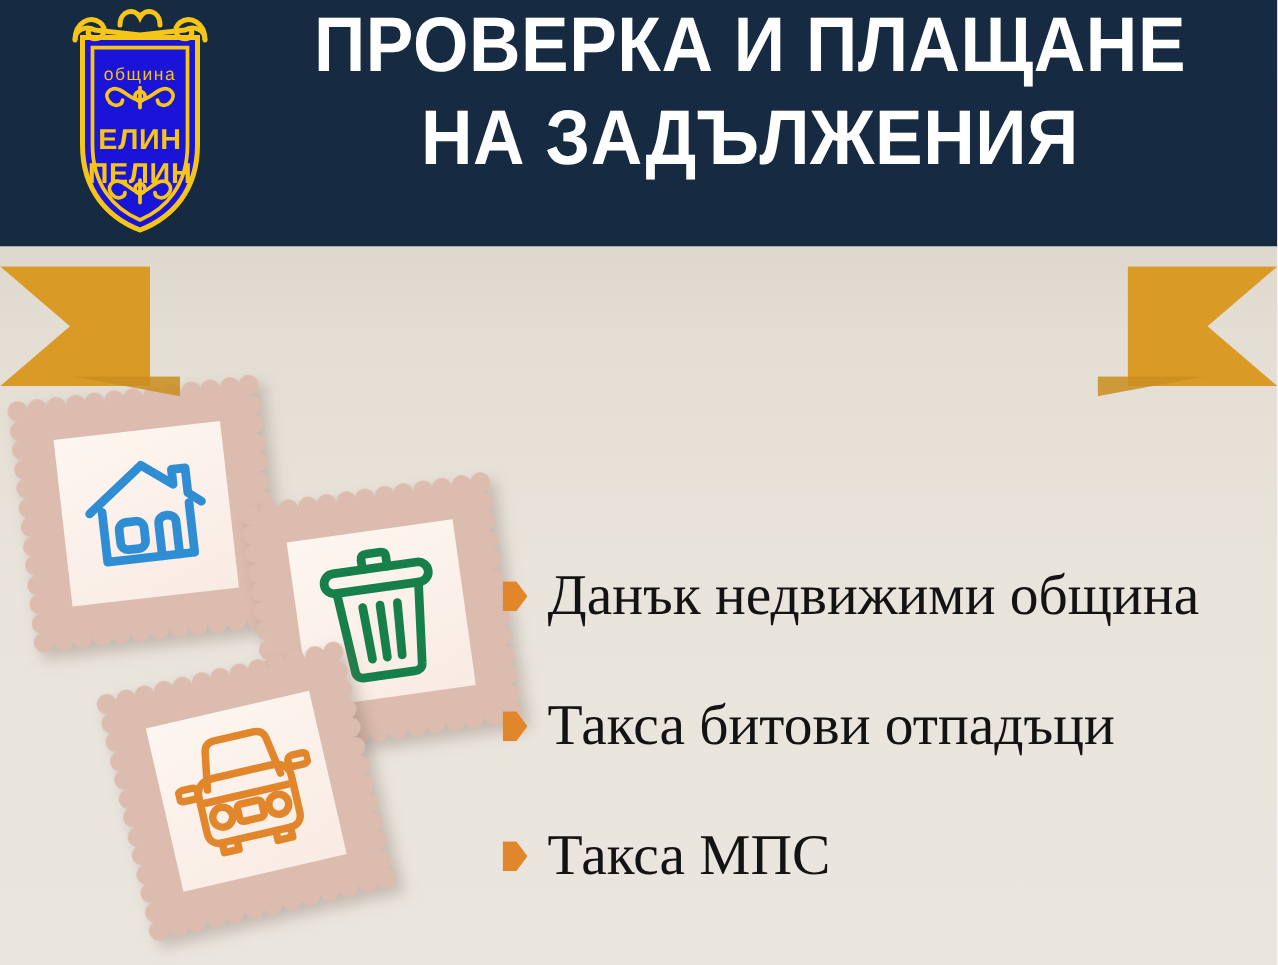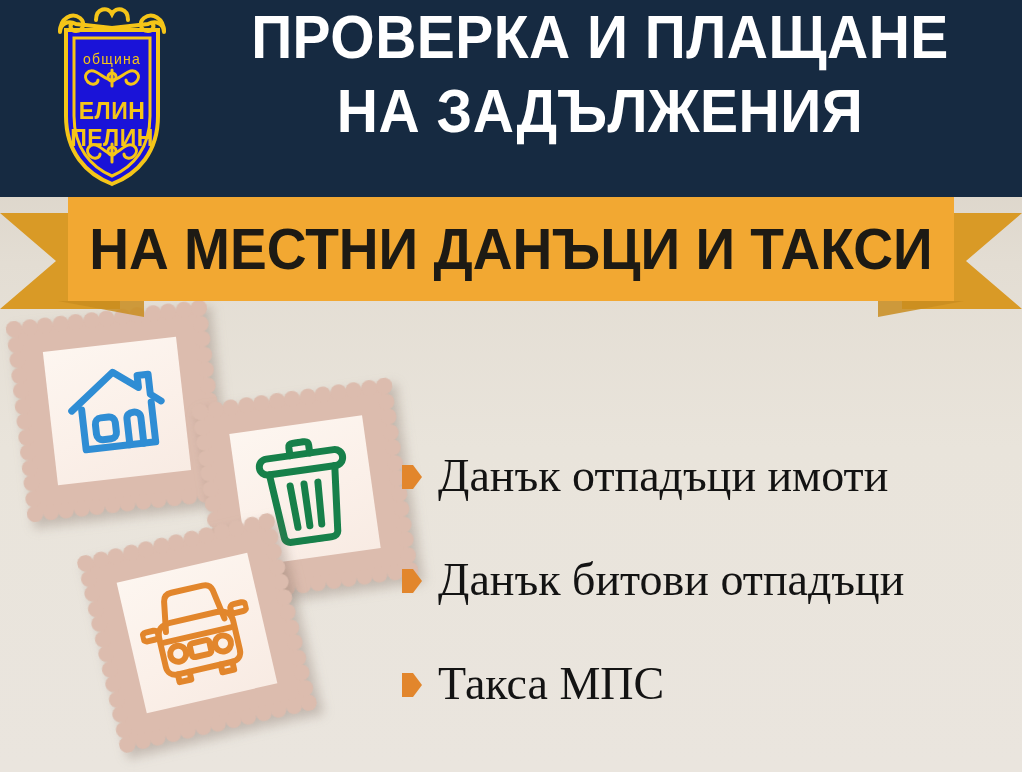--- a/index.html
+++ b/index.html
@@ -221,23 +221,20 @@
   <div class="title-wrap">
     <div class="title-line">ПРОВЕРКА И ПЛАЩАНЕ</div>
     <div class="title-line">НА ЗАДЪЛЖЕНИЯ</div>
   </div>
 
   <div class="ribbon">
     <div class="ribbon-tail left"></div>
     <div class="ribbon-tail right"></div>
     <div class="ribbon-shadow-l"></div>
     <div class="ribbon-shadow-r"></div>
-    <div class="ribbon-main">
-      <span class="ribbon-text">НА МЕСТНИ ДАНЪЦИ И ТАКСИ</span>
-    </div>
   </div>
 
   <div class="stamp" id="stamp-house">
     <div class="stamp-frame">
         <div class="scallop" style="left: -8px; top: -8px;"></div>
         <div class="scallop" style="left: -8px; top: 178px;"></div>
         <div class="scallop" style="left: -8px; top: -8px;"></div>
         <div class="scallop" style="left: 178px; top: -8px;"></div>
         <div class="scallop" style="left: 7.5px; top: -8px;"></div>
         <div class="scallop" style="left: 7.5px; top: 178px;"></div>
@@ -438,25 +435,25 @@
           <path d="M28 86 L28 94 L40 94 L40 86"></path>
           <path d="M72 86 L72 94 L84 94 L84 86"></path>
         </g>
       </svg>
     </div>
   </div>
 
   <div class="bullets">
     <div class="bullet-row">
       <span class="bullet-mark"></span>
-      <span class="bullet-text">Данък отпадъци имоти</span>
+      <span class="bullet-text">Данък недвижими община</span>
     </div>
     <div class="bullet-row">
       <span class="bullet-mark"></span>
-      <span class="bullet-text">Данък битови отпадъци</span>
+      <span class="bullet-text">Такса битови отпадъци</span>
     </div>
     <div class="bullet-row">
       <span class="bullet-mark"></span>
       <span class="bullet-text">Такса МПС</span>
     </div>
   </div>
 
 </div>
 
 </body></html>

